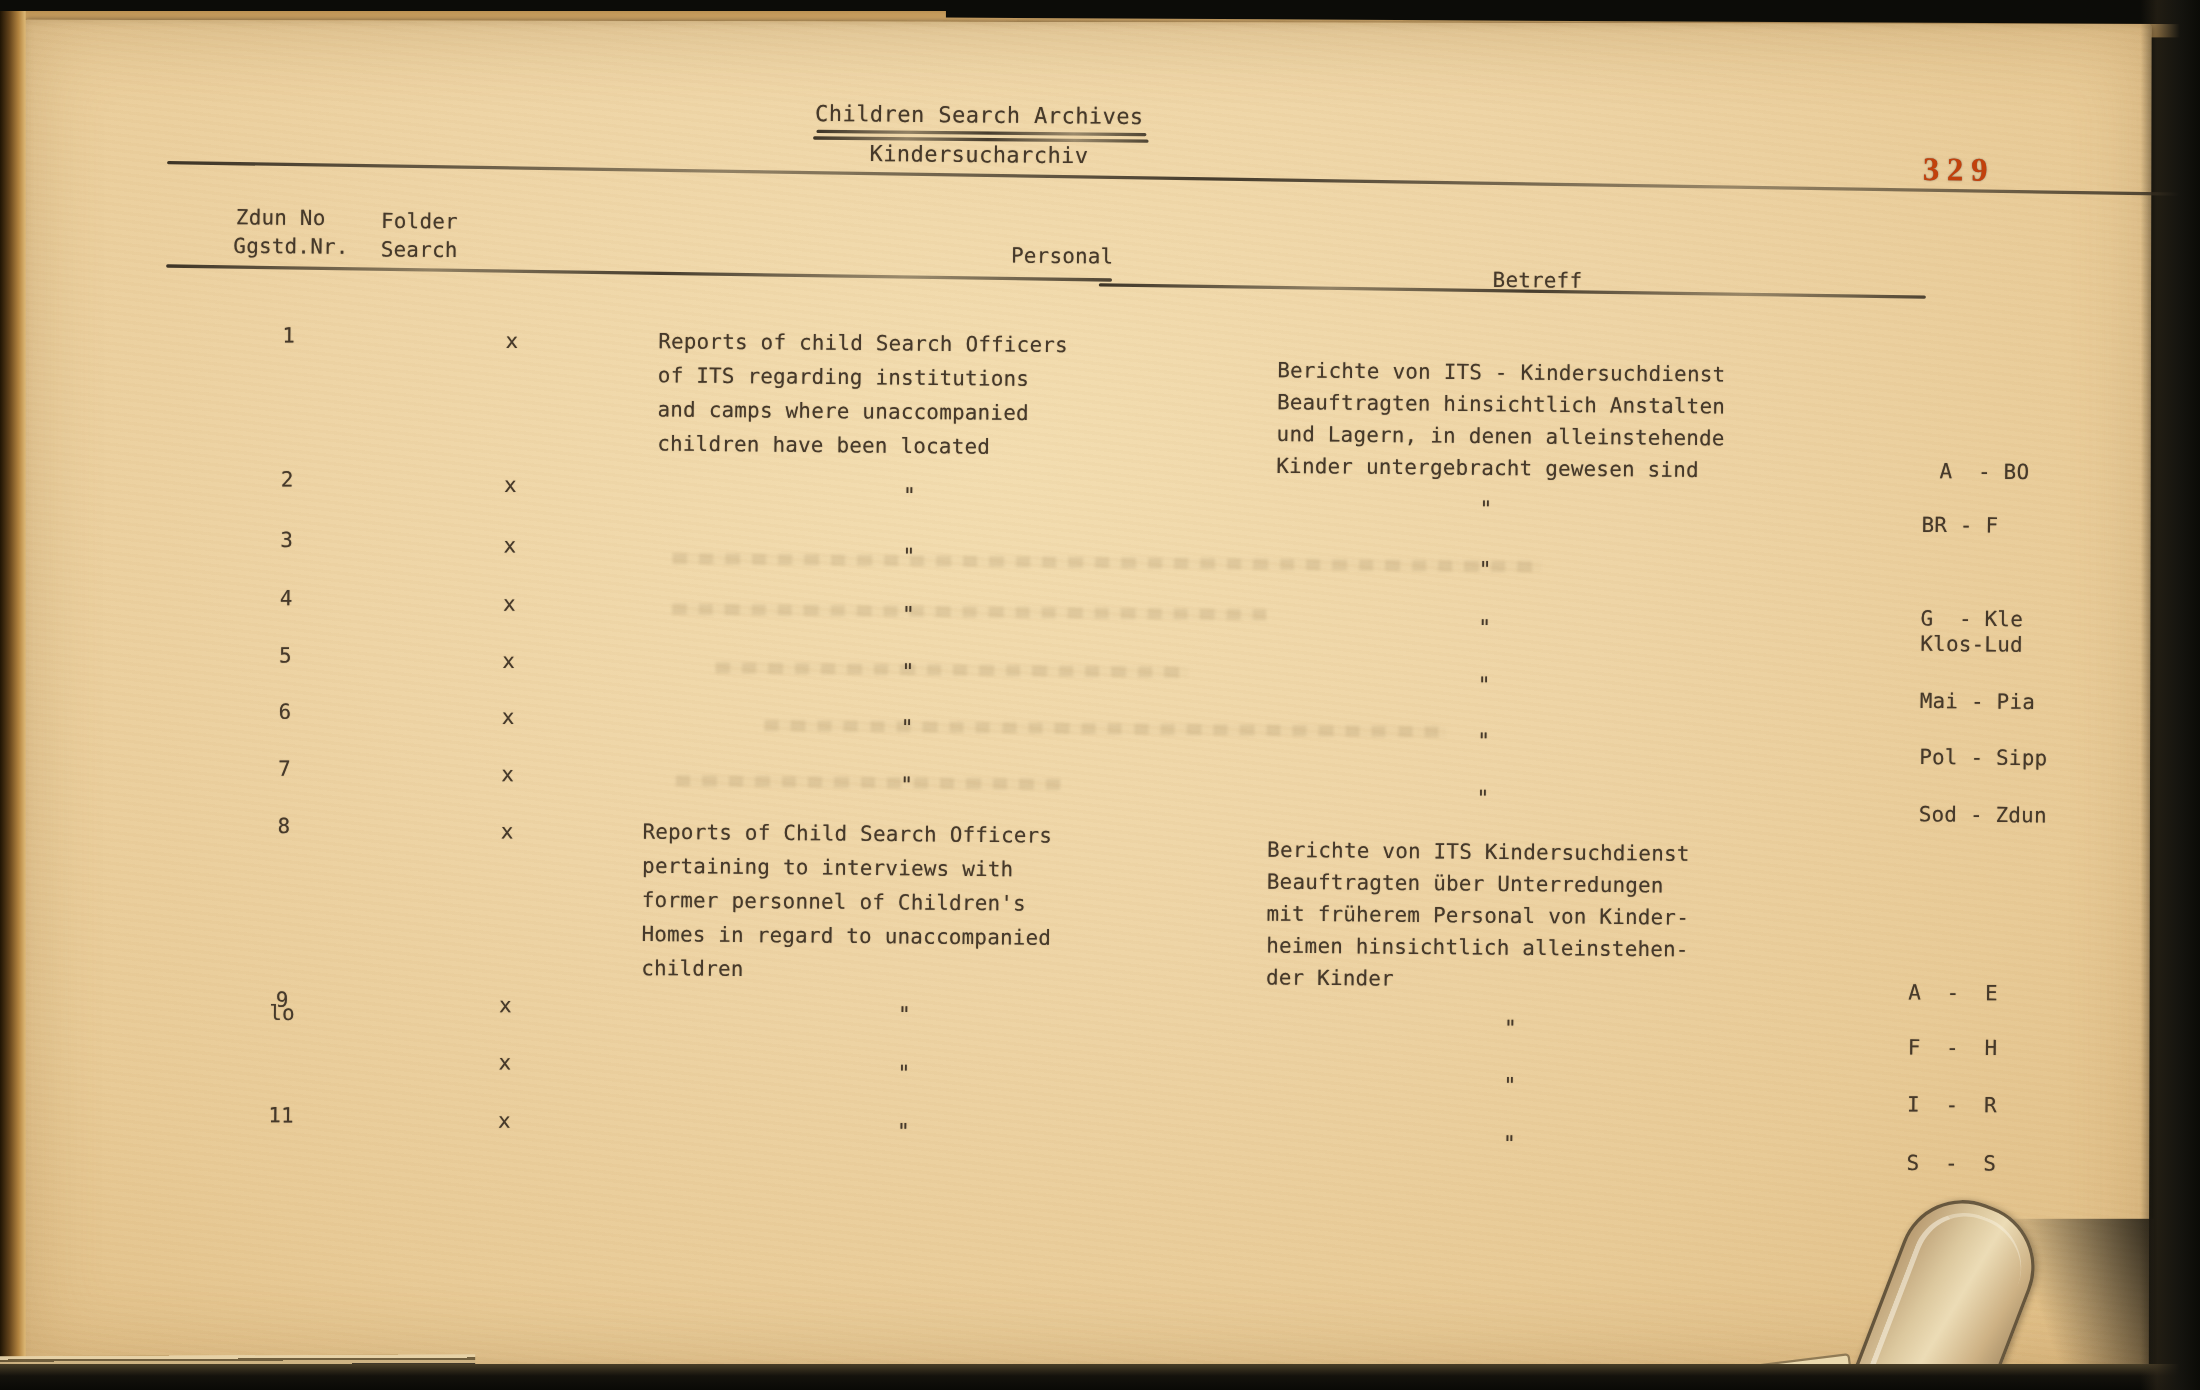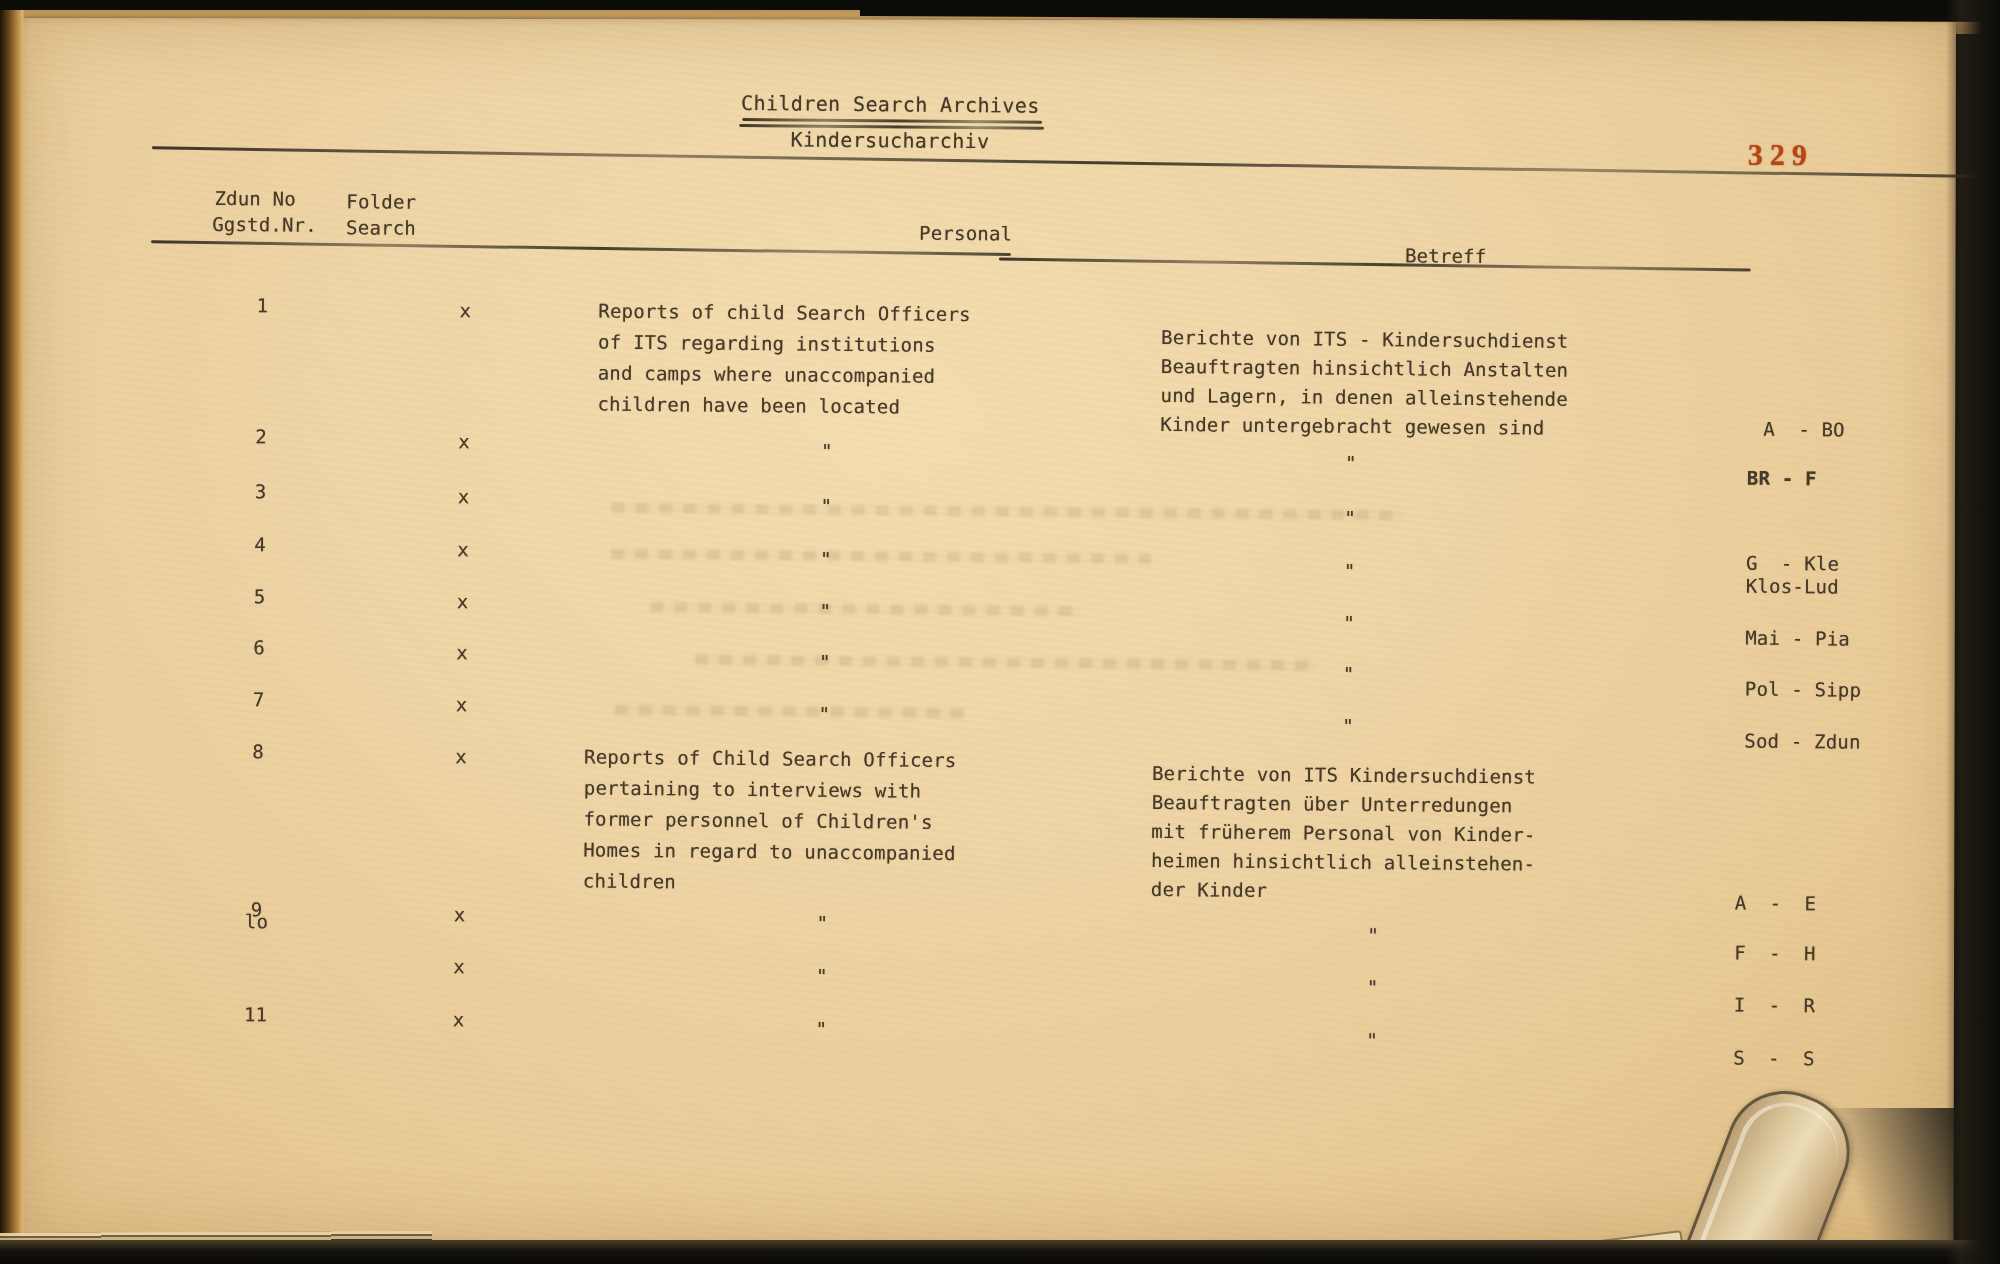--- a/index.html
+++ b/index.html
@@ -75,21 +75,21 @@
 
     <div class="rule" style="left:152px;top:146px;width:1830px;transform:rotate(.35deg);"></div>
 
     <div class="t" style="left:215px;top:186px;">Zdun No</div>
     <div class="t" style="left:213px;top:212px;">Ggstd.Nr.</div>
     <div class="t" style="left:347px;top:188px;">Folder</div>
     <div class="t" style="left:347px;top:214px;">Search</div>
 
     <div class="rule" style="left:152px;top:240px;width:860px;transform:rotate(.3deg);"></div>
     <div class="t" style="left:920px;top:214px;">Personal</div>
-    <div class="t" style="left:1358px;top:232px;margin-left:48px;">Betreff</div>
+    <div class="t" style="left:1358px;top:232px;">Betreff</div>
     <div class="rule" style="left:1000px;top:249px;width:752px;transform:rotate(.3deg);"></div>
 
     <div class="ghost" style="left:615px;top:498px;width:790px;"></div>
     <div class="ghost" style="left:615px;top:544px;width:540px;"></div>
     <div class="ghost" style="left:655px;top:597px;width:430px;"></div>
     <div class="ghost" style="left:700px;top:649px;width:620px;"></div>
     <div class="ghost" style="left:620px;top:700px;width:350px;"></div>
 
     <div id="rows">
         <div class="t" style="left: 246px; top: 293px; width: 36px; text-align: center;">1</div>
@@ -100,21 +100,21 @@
 children have been located</div>
         <div class="t blk-b" style="left: 1163px; top: 313px;">Berichte von ITS - Kindersuchdienst
 Beauftragten hinsichtlich Anstalten
 und Lagern, in denen alleinstehende
 Kinder untergebracht gewesen sind</div>
         <div class="t" style="left: 1750px; top: 402px; margin-left: 16px;">A  - BO</div>
         <div class="t" style="left: 246px; top: 424px; width: 36px; text-align: center;">2</div>
         <div class="t" style="left: 452px; top: 427px; width: 30px; text-align: center;">x</div>
         <div class="t" style="left: 824px; top: 433px;">"</div>
         <div class="t" style="left: 1348px; top: 440px;">"</div>
-        <div class="t" style="left: 1750px; top: 451px; font-weight: bold;">BR - F</div>
+        <div class="t" style="left: 1750px; top: 451px;">BR - F</div>
         <div class="t" style="left: 246px; top: 479px; width: 36px; text-align: center;">3</div>
         <div class="t" style="left: 452px; top: 482px; width: 30px; text-align: center;">x</div>
         <div class="t" style="left: 824px; top: 488px;">"</div>
         <div class="t" style="left: 1348px; top: 495px;">"</div>
         <div class="t" style="left: 1750px; top: 536px;">G  - Kle</div>
         <div class="t" style="left: 246px; top: 532px; width: 36px; text-align: center;">4</div>
         <div class="t" style="left: 452px; top: 535px; width: 30px; text-align: center;">x</div>
         <div class="t" style="left: 824px; top: 541px;">"</div>
         <div class="t" style="left: 1348px; top: 548px;">"</div>
         <div class="t" style="left: 1750px; top: 559px;">Klos-Lud</div>

